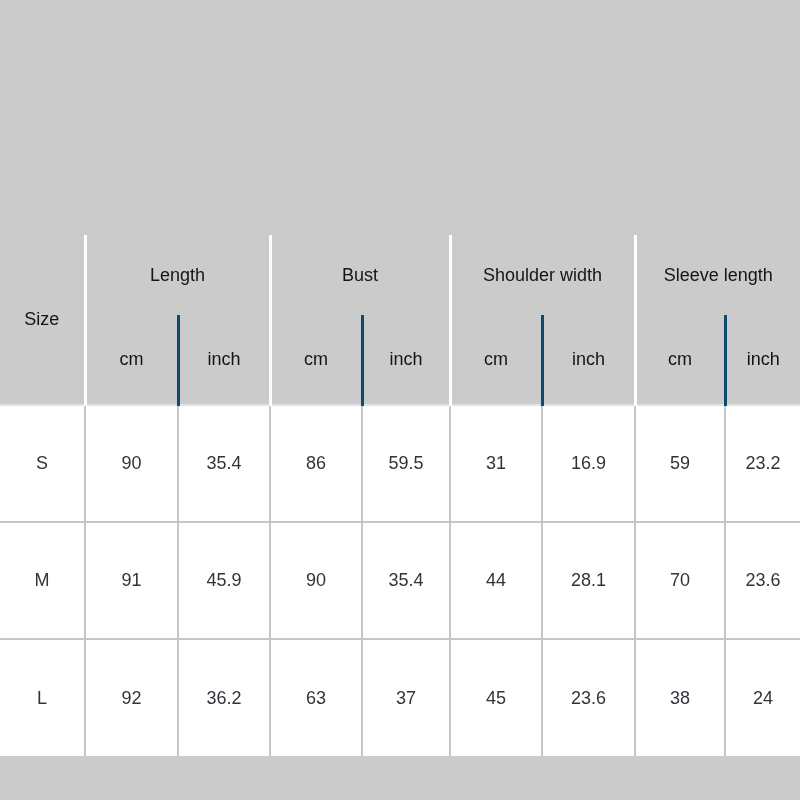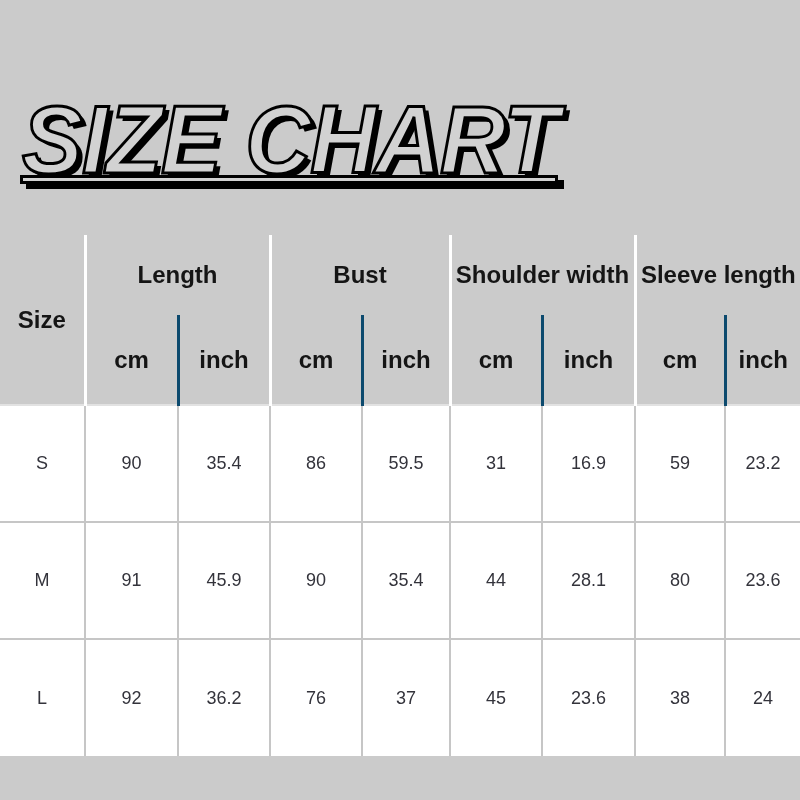--- a/index.html
+++ b/index.html
@@ -62,22 +62,22 @@
   table.size-table th,
   table.size-table td {
     padding: 0;
     text-align: center;
     vertical-align: middle;
   }
 
   
   thead th {
     background: transparent;
-    font-weight: bold;
-    font-size: 24px;
+    font-weight: normal;
+    font-size: 18px;
     color: #151515;
   }
   tr.head-row-1 { height: 80px; }
   tr.head-row-2 { height: 90px; }
   th.grp-border { border-left: 3px solid #ffffff; }   
   th.sub-border { border-left: 3px solid #0c4a6e; }   
 
   
   tbody tr { height: 117px; }
   tbody th, tbody td {
@@ -90,24 +90,20 @@
   tbody tr > *:first-child { border-left: none; }
   tbody tr > *:last-child  { border-right: none; }
   tbody tr:last-child > *  { border-bottom: none; }
   tbody tr:first-child > * { border-top: 2px solid #e2e2e2; }
 </style>
 </head>
 <body>
 
 <div class="page">
 
-  <div class="title-block">
-    <div class="title-text">SIZE CHART</div>
-    <div class="title-underline"></div>
-  </div>
 
   <table class="size-table">
     <colgroup>
       <col style="width:85px">
         <col style="width:93px">
         <col style="width:92px">
       <col style="width:92px">
         <col style="width:88px">
         <col style="width:92px">
       <col style="width:93px">
@@ -146,28 +142,28 @@
         <td>23.2</td>
       </tr>
       <tr>
         <th>M</th>
         <td>91</td>
         <td>45.9</td>
         <td>90</td>
         <td>35.4</td>
         <td>44</td>
         <td>28.1</td>
-        <td>80</td>
+        <td>70</td>
         <td>23.6</td>
       </tr>
       <tr>
         <th>L</th>
         <td>92</td>
         <td>36.2</td>
-        <td>76</td>
+        <td>63</td>
         <td>37</td>
         <td>45</td>
         <td>23.6</td>
         <td>38</td>
         <td>24</td>
       </tr>
     </tbody>
   </table>
 
 </div>

